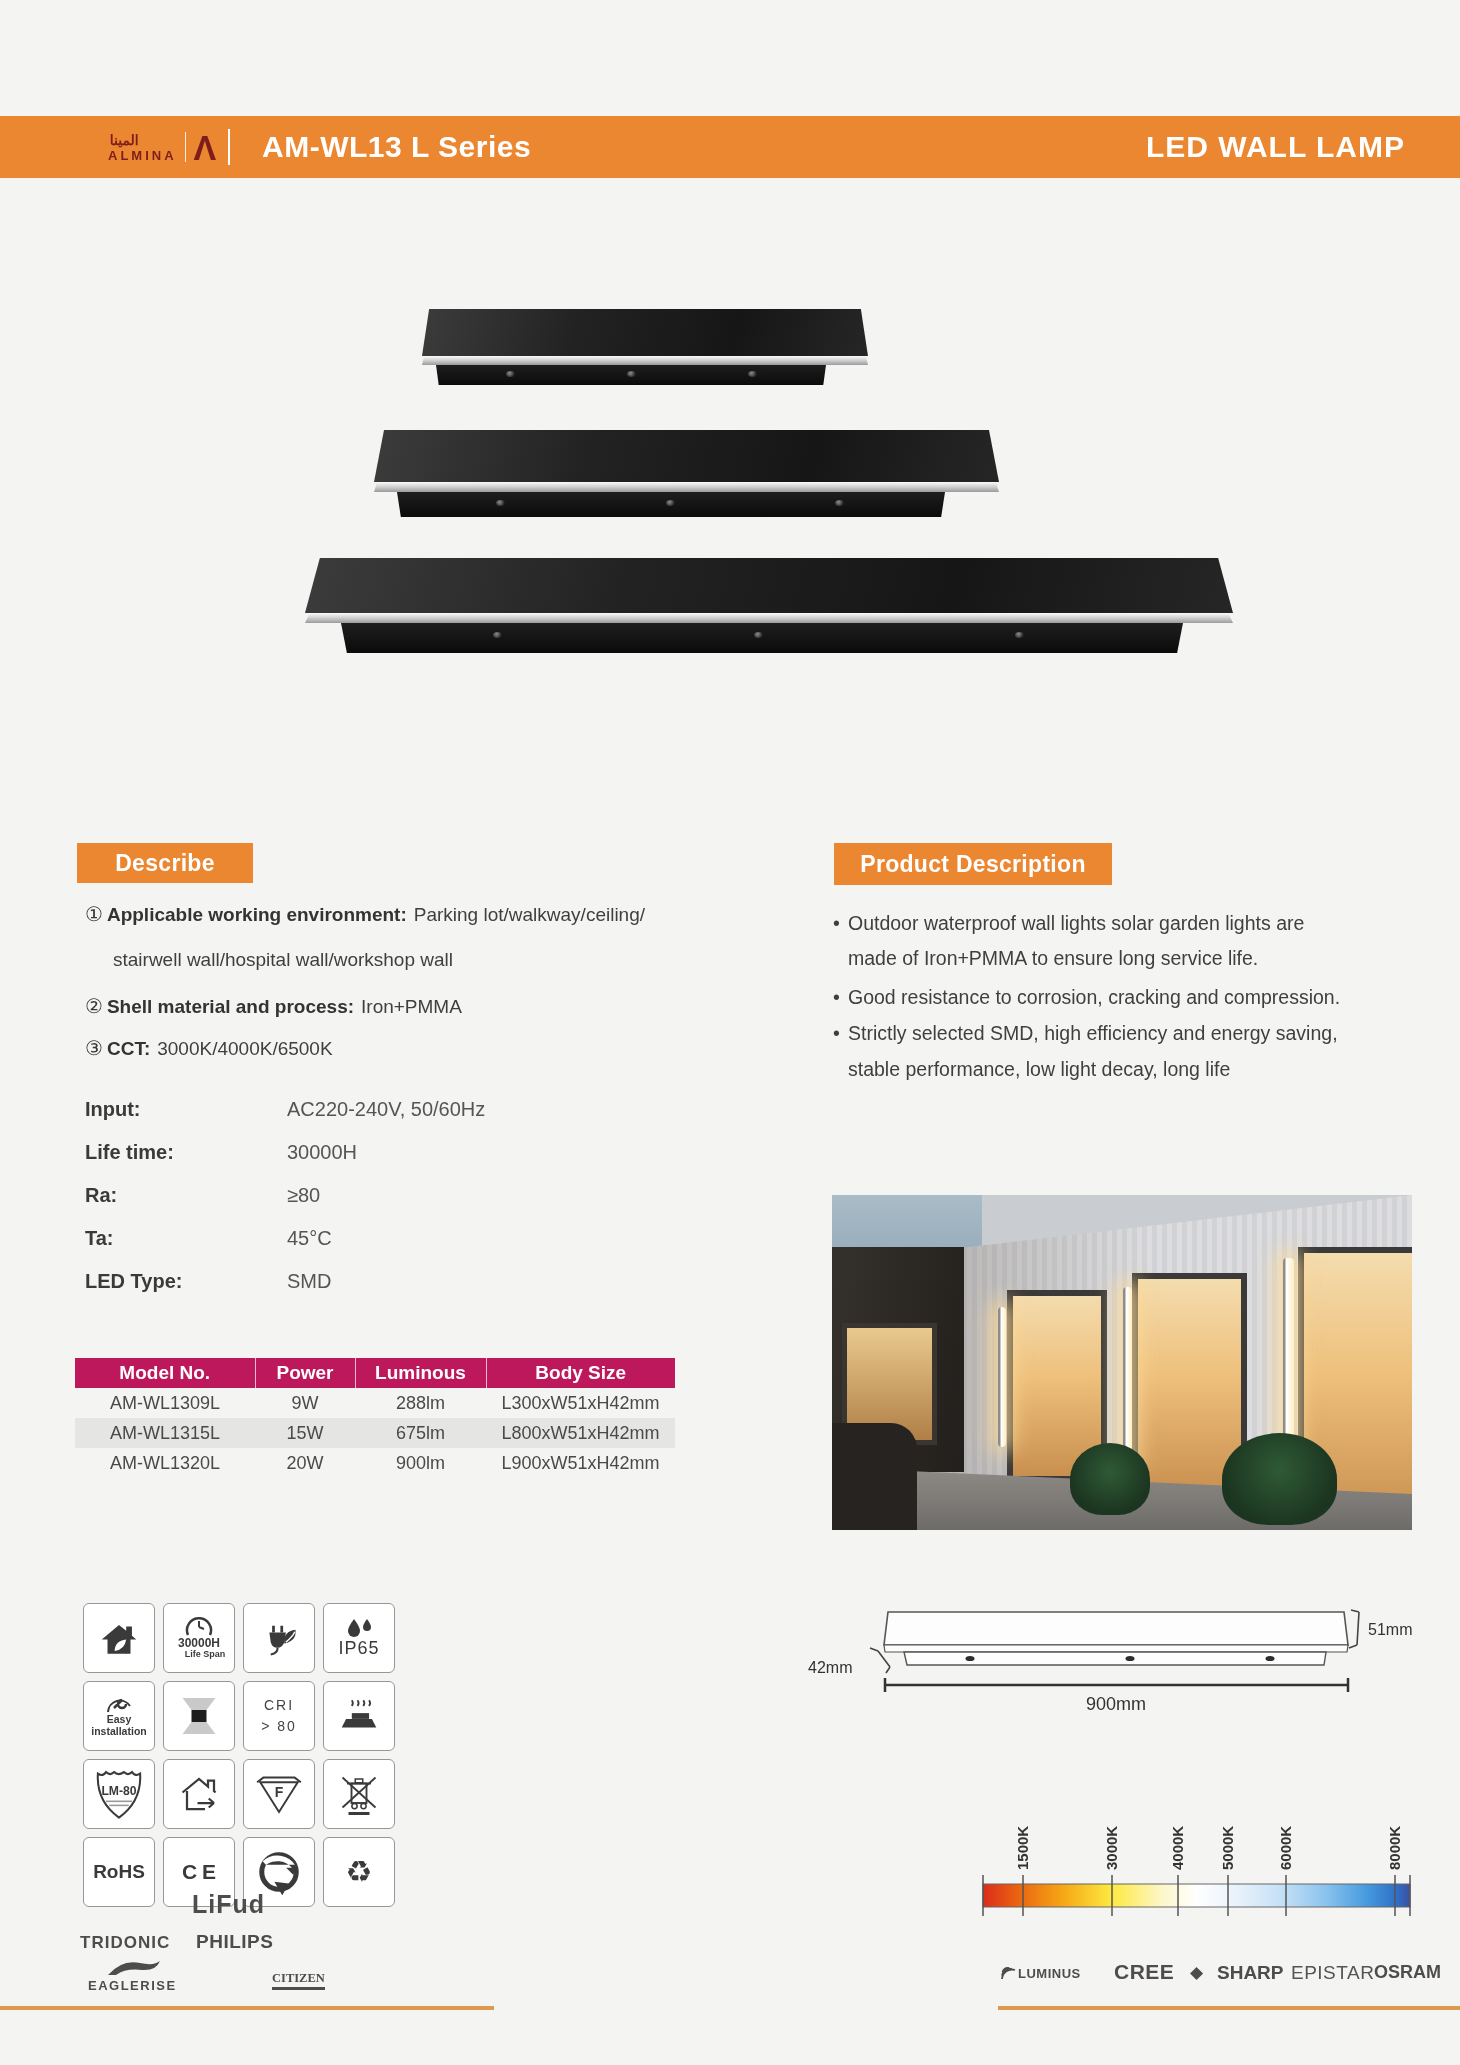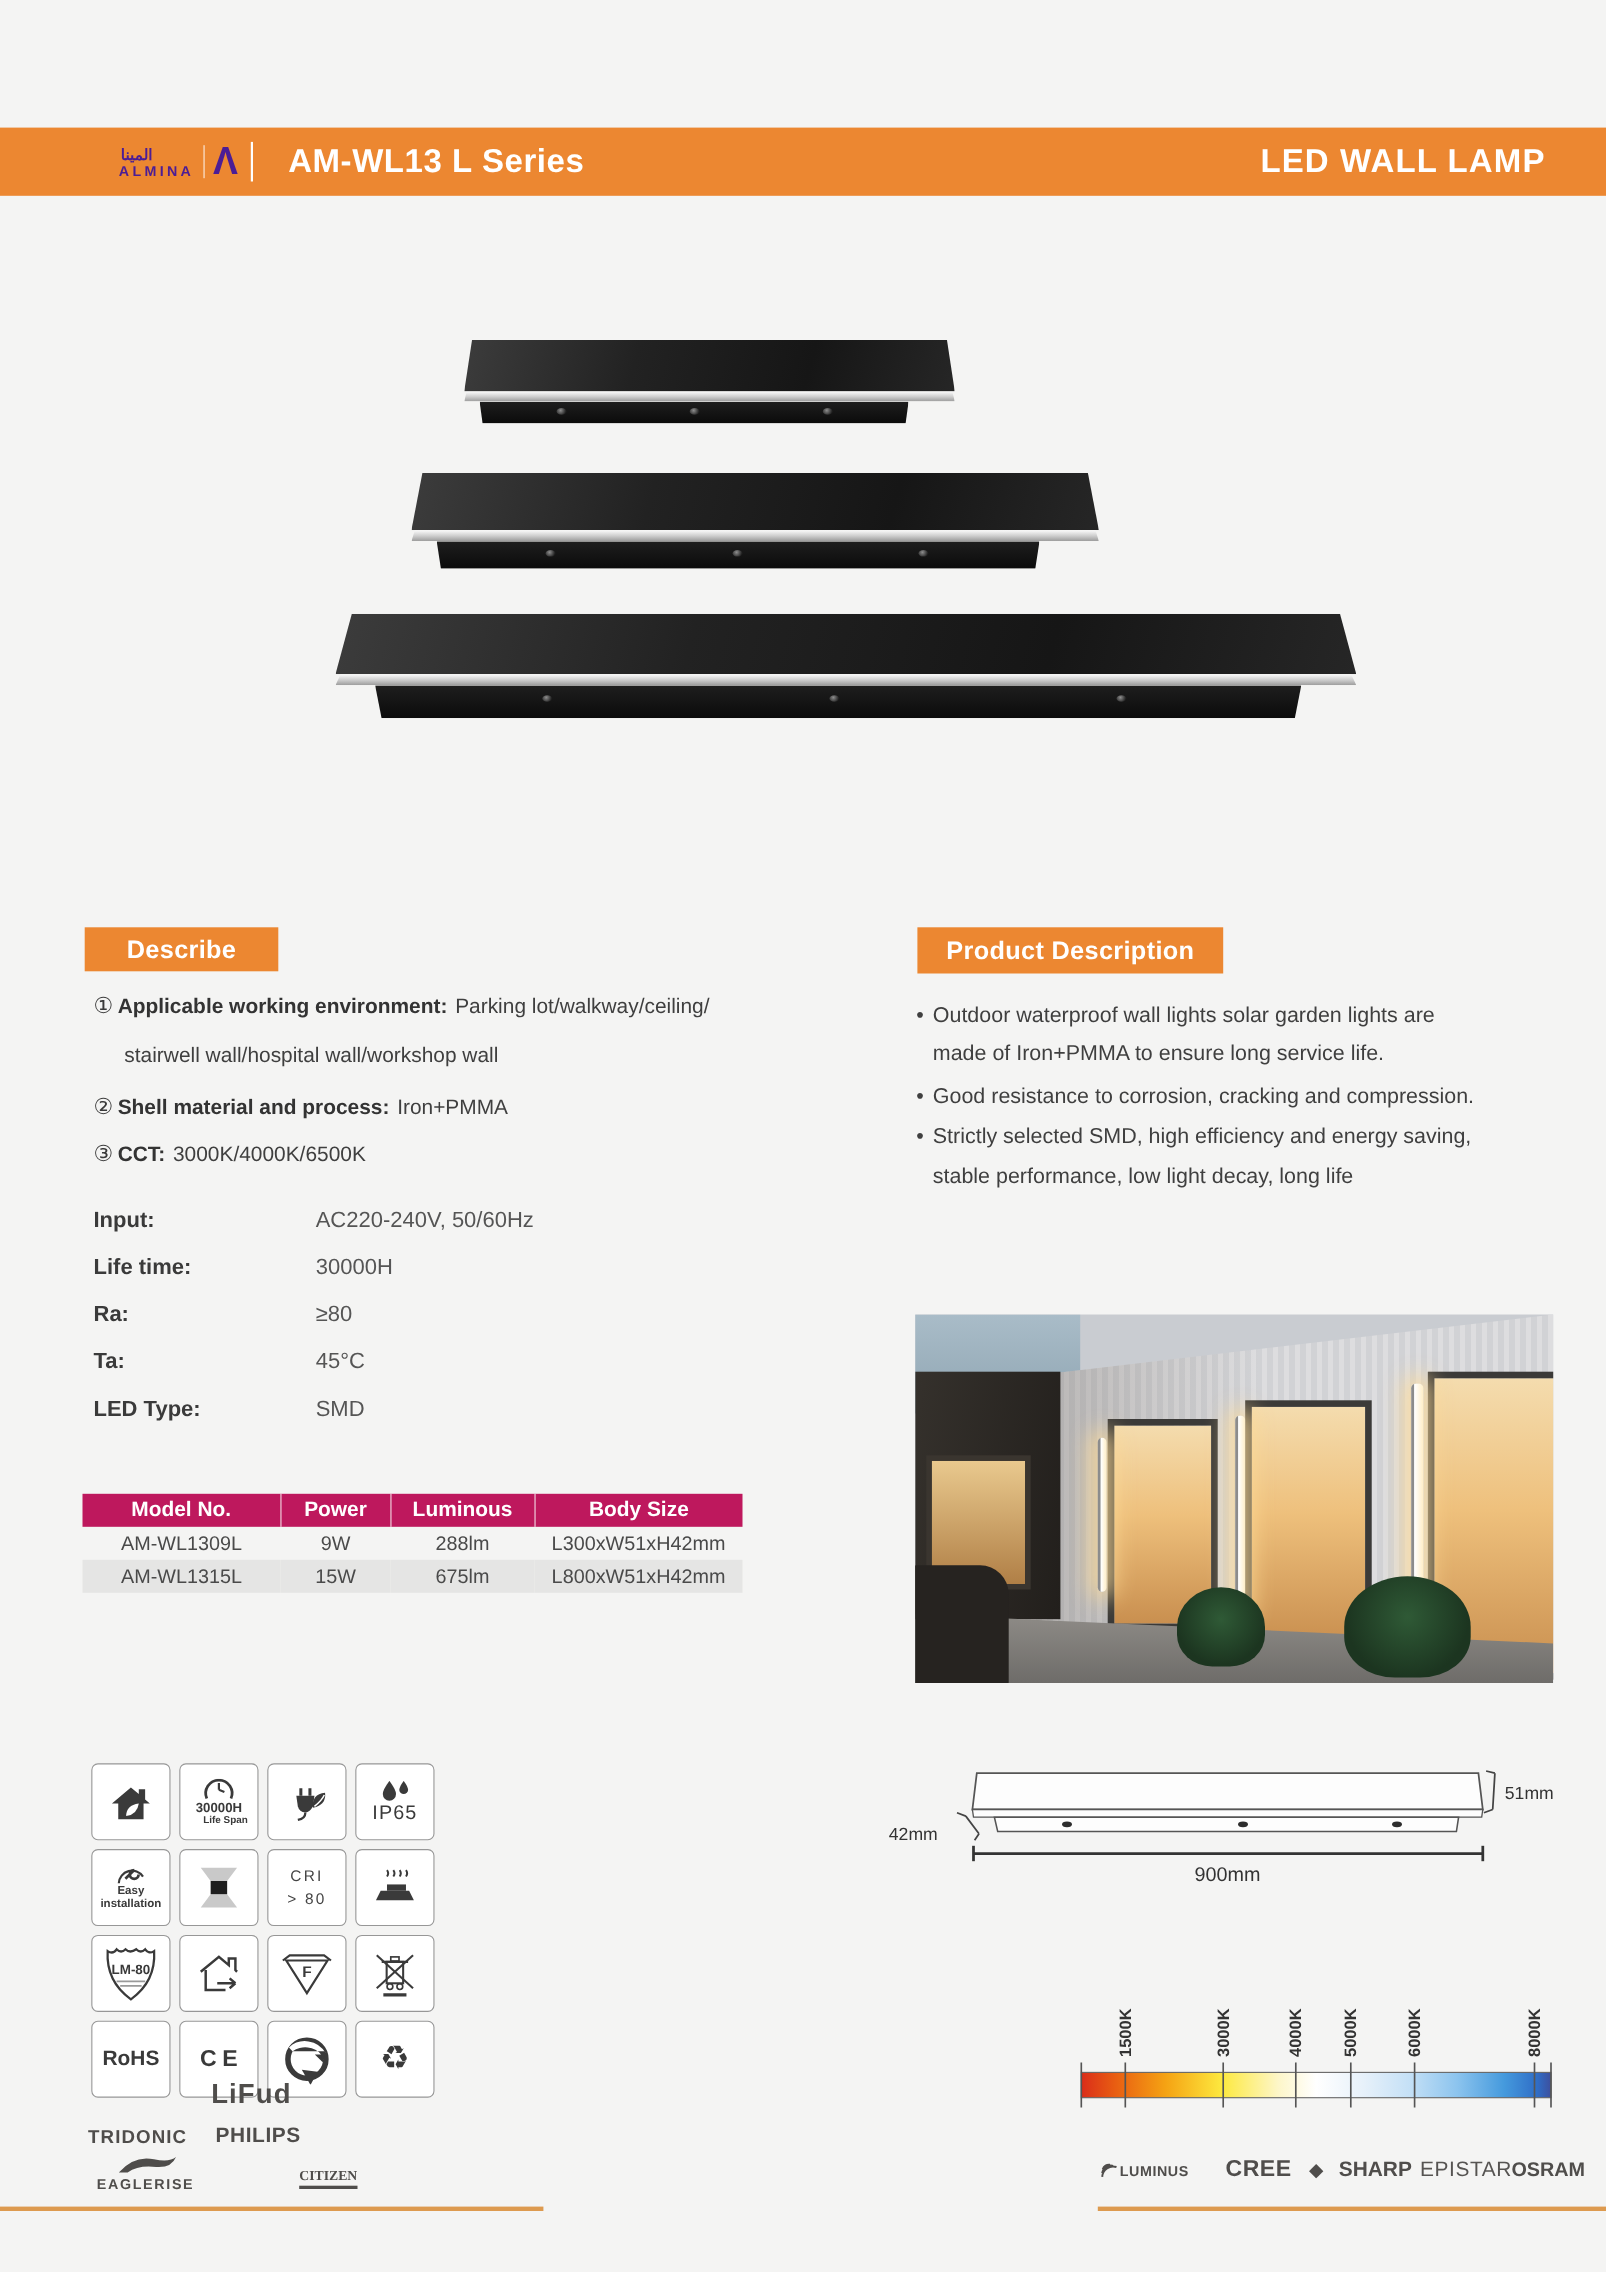--- a/index.html
+++ b/index.html
@@ -1,21 +1,21 @@
 <!DOCTYPE html>
 <html><head>
 <meta charset="utf-8">
 <style>
   html,body{margin:0;padding:0;}
   body{width:1460px;height:2065px;background:#f4f4f3;font-family:"Liberation Sans",sans-serif;position:relative;overflow:hidden;}
   .abs{position:absolute;}
 
   
   .header-band{position:absolute;left:0;top:116px;width:1460px;height:62px;background:#EC8731;display:flex;align-items:center;}
-  .logo-wrap{position:absolute;left:72px;top:0;height:62px;display:flex;align-items:center;gap:8px;color:#4c1d95;}
+  .logo-wrap{position:absolute;left:72px;top:0;height:62px;display:flex;align-items:center;gap:8px;color:#7f1d1d;}
   .logo-texts{display:flex;flex-direction:column;align-items:center;line-height:1;}
   .logo-arabic{font-size:14px;font-weight:bold;}
   .logo-latin{font-size:13px;font-weight:bold;letter-spacing:3px;margin-top:2px;margin-left:36px;}
   .logo-sep{width:1px;height:30px;background:rgba(255,255,255,.85);}
   .logo-mark{font-size:34px;font-weight:bold;line-height:1;transform:scaleY(1.05);}
   .header-divider{position:absolute;left:228px;top:13px;width:2px;height:36px;background:#fff;}
   .series-title{position:absolute;left:262px;top:0;height:62px;line-height:62px;color:#fff;font-size:30px;font-weight:bold;letter-spacing:.5px;white-space:nowrap;}
   .product-type{position:absolute;right:55px;top:0;height:62px;line-height:62px;color:#fff;font-size:30px;font-weight:bold;letter-spacing:1px;white-space:nowrap;}
 
   
@@ -221,20 +221,26 @@
     <td>AM-WL1309L</td>
     <td>9W</td>
     <td>288lm</td>
     <td>L300xW51xH42mm</td>
   </tr>
   <tr class="alt">
     <td>AM-WL1315L</td>
     <td>15W</td>
     <td>675lm</td>
     <td>L800xW51xH42mm</td>
+  </tr>
+  <tr>
+    <td>AM-WL1320L</td>
+    <td>20W</td>
+    <td>900lm</td>
+    <td>L900xW51xH42mm</td>
   </tr>
 </tbody>
   </table>
 
 <div class="photo">
   <div class="ph-sky"></div>
   <div class="ph-wall"></div>
   <div class="ph-wall-shade"></div>
   <div class="ph-dark"></div>
   <div class="ph-smwin"></div>

